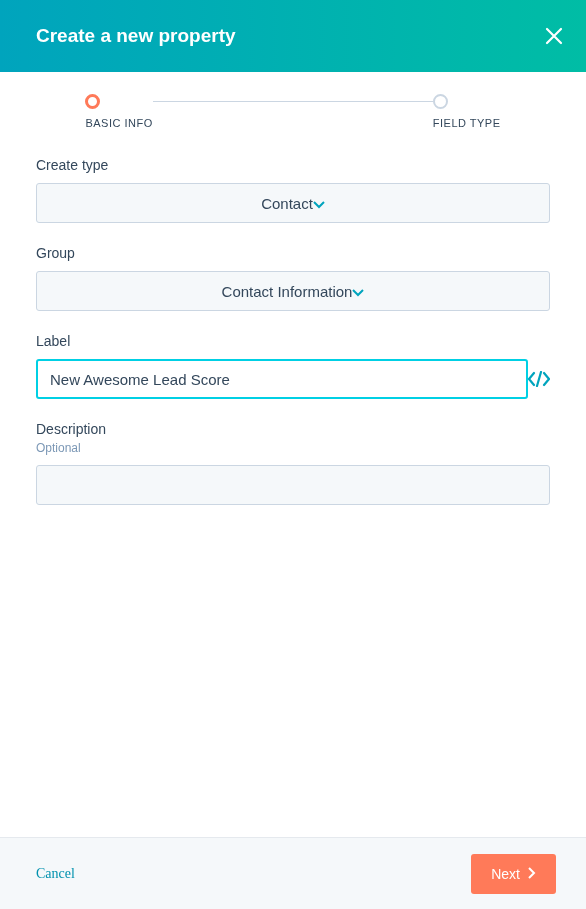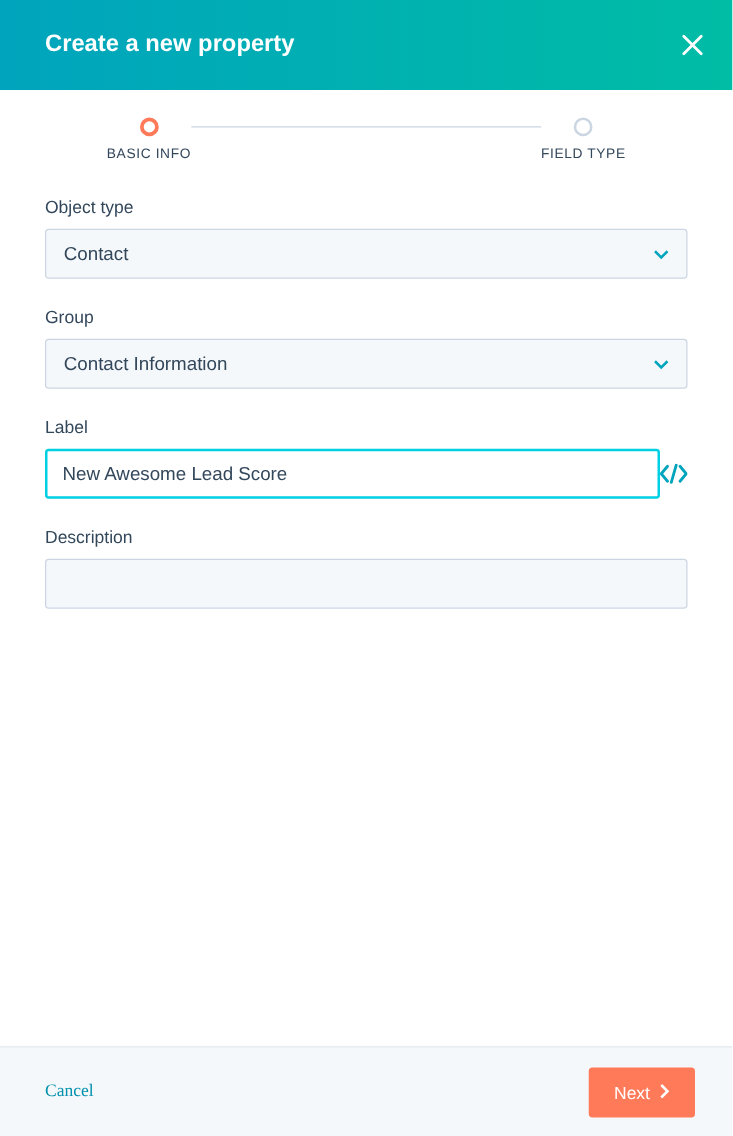--- a/index.html
+++ b/index.html
@@ -42,21 +42,21 @@
     }
     .stepper-inner {
       display: flex;
       align-items: flex-start;
       gap: 0;
       position: relative;
     }
     .step {
       display: flex;
       flex-direction: column;
-      align-items: center;
+      align-items: flex-start;
       gap: 8px;
       position: relative;
       z-index: 2;
     }
     .step-circle {
       width: 15px;
       height: 15px;
       border-radius: 50%;
       background: #fff;
     }
@@ -101,21 +101,21 @@
       display: block;
     }
     .select-box {
       width: 100%;
       height: 40px;
       border: 1px solid #cbd6e2;
       background: #f5f8fa;
       border-radius: 3px;
       display: flex;
       align-items: center;
-      justify-content: space-between;
+      justify-content: center;
       padding: 0 14px;
       cursor: pointer;
       color: #33475b;
       font-size: 15px;
     }
     .select-box .caret {
       color: #00a4bd;
     }
     .label-row {
       display: flex;
@@ -208,21 +208,21 @@
     <div class="step">
       <div class="step-circle inactive"></div>
       <div class="step-label">FIELD TYPE</div>
     </div>
   </div>
 </div>
 
 <div class="form-area">
 
   <div class="field">
-    <label class="field-label">Object type</label>
+    <label class="field-label">Create type</label>
     <div class="select-box">
       <span>Contact</span>
       <span class="caret">
         <svg width="12" height="8" viewBox="0 0 12 8">
             <path d="M1 1 L6 6 L11 1" fill="none" stroke="#00a4bd" stroke-width="2"></path>
           </svg>
       </span>
     </div>
   </div>
 
@@ -247,20 +247,21 @@
           <path d="M6 2 L1 8 L6 14" stroke="#00a4bd" stroke-width="2.2" fill="none" stroke-linecap="round" stroke-linejoin="round"></path>
           <path d="M16 2 L21 8 L16 14" stroke="#00a4bd" stroke-width="2.2" fill="none" stroke-linecap="round" stroke-linejoin="round"></path>
           <path d="M13 1 L9 15" stroke="#00a4bd" stroke-width="2.2" stroke-linecap="round"></path>
         </svg>
       </div>
     </div>
   </div>
 
   <div class="field">
     <label class="field-label">Description</label>
+    <span class="field-sublabel">Optional</span>
     <textarea class="textarea-input" style=""></textarea>
   </div>
 
 </div>
 
 <div class="footer">
   <button class="cancel-btn">Cancel</button>
   <button class="next-btn">
     <span>Next</span>
     <span>

